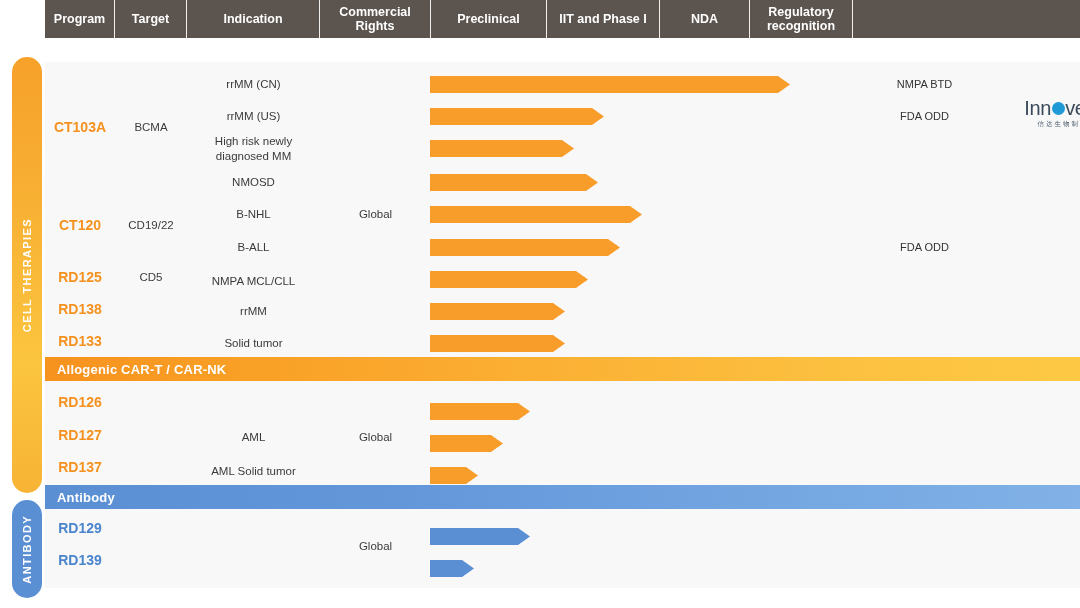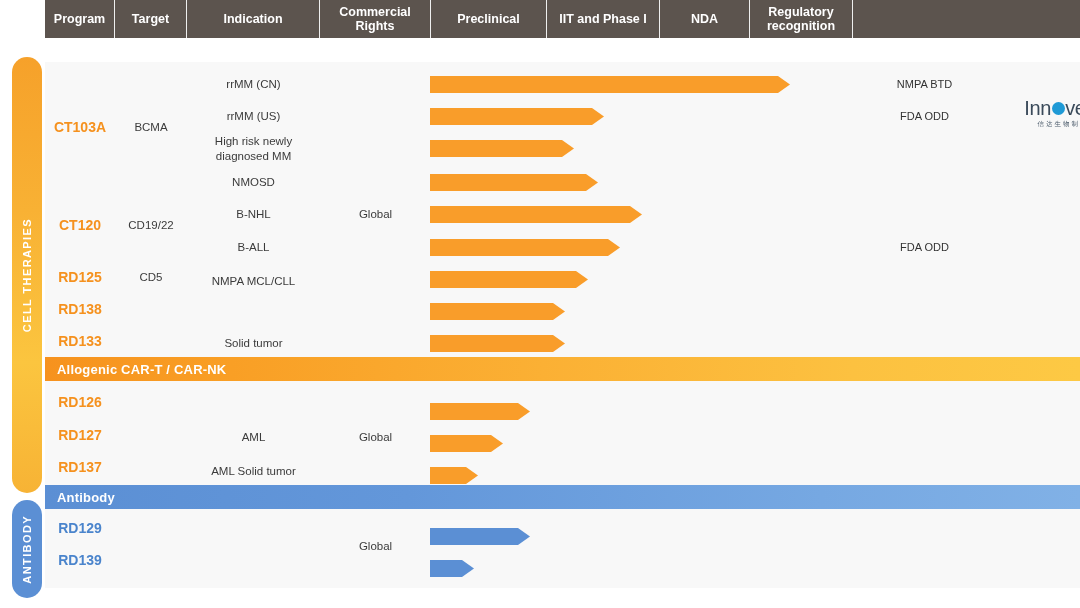--- a/index.html
+++ b/index.html
@@ -143,20 +143,21 @@
     <div class="cell prog prog-orange" style="left:0;top:299px;width:70px;height:20px">RD138</div>
     <div class="cell prog prog-orange" style="left:0;top:331px;width:70px;height:20px">RD133</div>
 
     <div class="cell" style="left:142px;top:72px;width:133px;height:24px">rrMM (CN)</div>
     <div class="cell" style="left:142px;top:104px;width:133px;height:24px">rrMM (US)</div>
     <div class="cell" style="left:142px;top:133px;width:133px;height:32px">High risk newly diagnosed MM</div>
     <div class="cell" style="left:142px;top:170px;width:133px;height:24px">NMOSD</div>
     <div class="cell" style="left:142px;top:202px;width:133px;height:24px">B-NHL</div>
     <div class="cell" style="left:142px;top:235px;width:133px;height:24px">B-ALL</div>
     <div class="cell" style="left:142px;top:265px;width:133px;height:32px">NMPA MCL/CLL</div>
+    <div class="cell" style="left:142px;top:299px;width:133px;height:24px">rrMM</div>
     <div class="cell" style="left:142px;top:331px;width:133px;height:24px">Solid tumor</div>
 
     <div class="cell" style="left:275px;top:202px;width:111px;height:24px">Global</div>
 
     <div class="cell reg" style="left:828px;top:72px;width:103px;height:24px">NMPA BTD</div>
     <div class="cell reg" style="left:828px;top:104px;width:103px;height:24px">FDA ODD</div>
     <div class="cell reg" style="left:828px;top:235px;width:103px;height:24px">FDA ODD</div>
 
     <div class="bar" style="left:385px;top:76px;width:360px">
         <svg viewBox="0 0 360 17" preserveAspectRatio="none">

